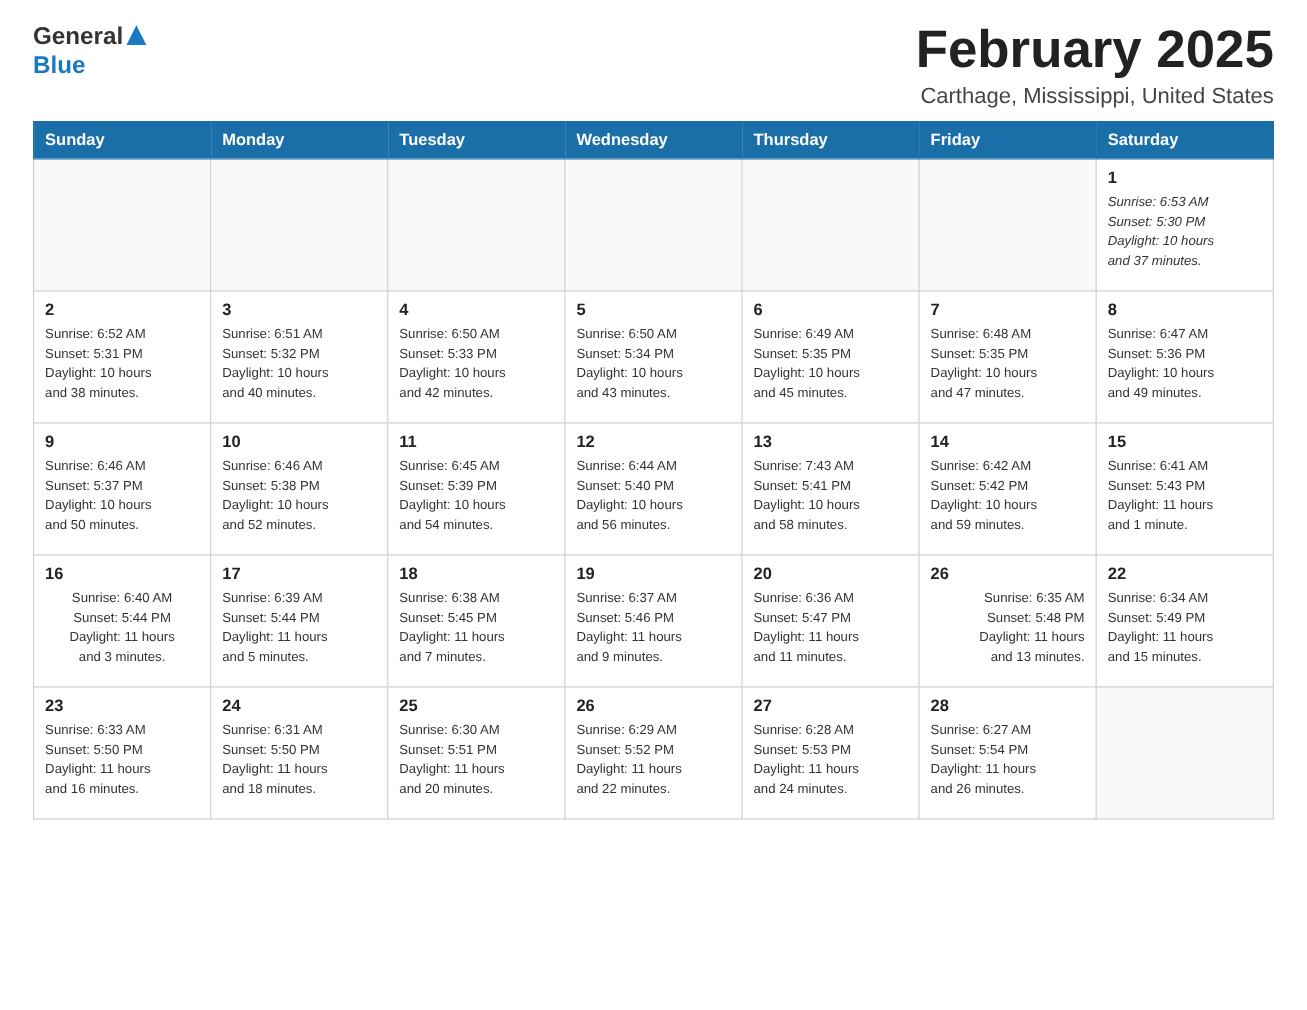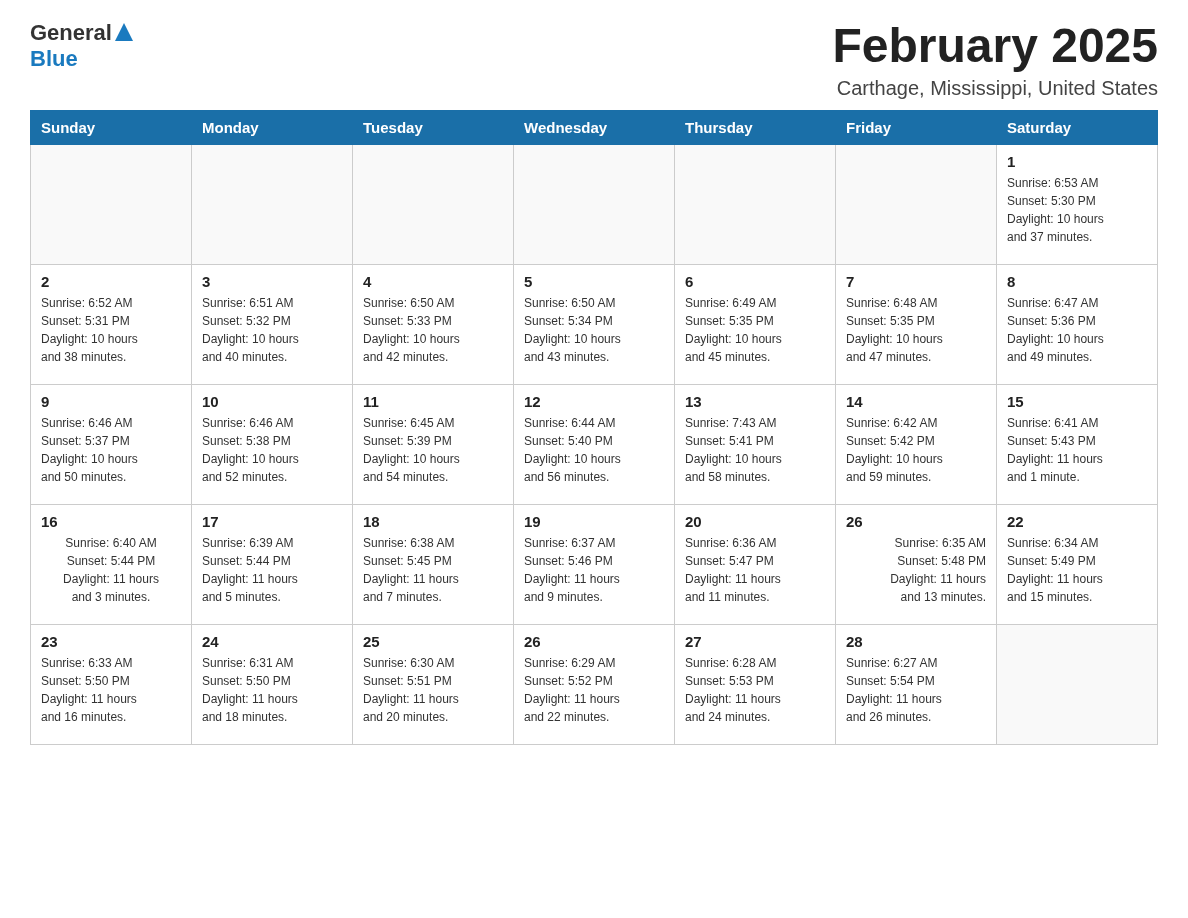--- a/index.html
+++ b/index.html
@@ -132,21 +132,21 @@
   <tbody id="calendar-body">
   <tr>
         <td class="empty-cell"></td>
         <td class="empty-cell"></td>
         <td class="empty-cell"></td>
         <td class="empty-cell"></td>
         <td class="empty-cell"></td>
         <td class="empty-cell"></td>
         <td>
           <span class="day-number">1</span>
-          <div class="day-info" style="white-space: pre-line;">Sunrise: 6:53 AM
+          <div class="day-info" style="white-space: pre-line; font-style: italic;">Sunrise: 6:53 AM
 Sunset: 5:30 PM
 Daylight: 10 hours
 and 37 minutes.</div>
         </td>
       </tr>
       <tr>
         <td>
           <span class="day-number">2</span>
           <div class="day-info" style="white-space: pre-line;">Sunrise: 6:52 AM
 Sunset: 5:31 PM

